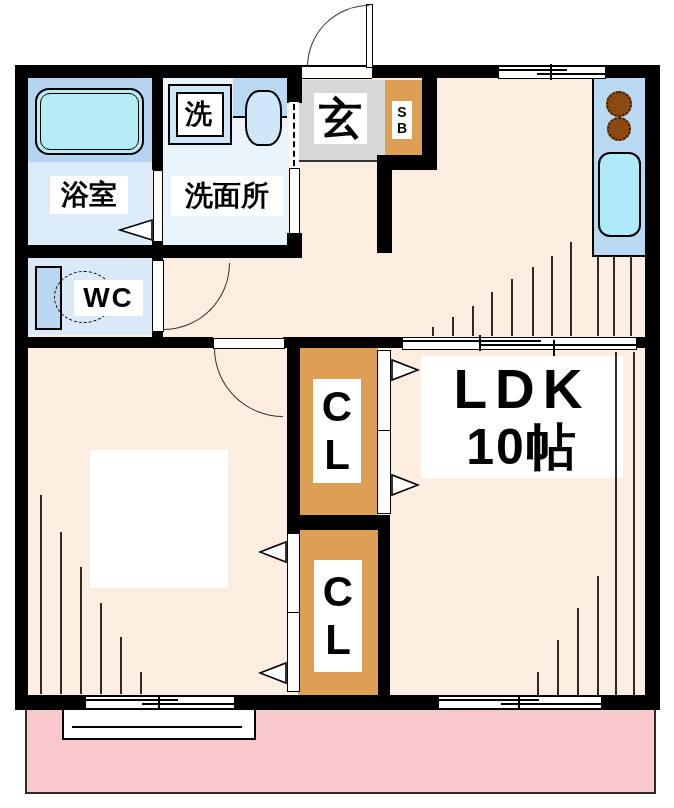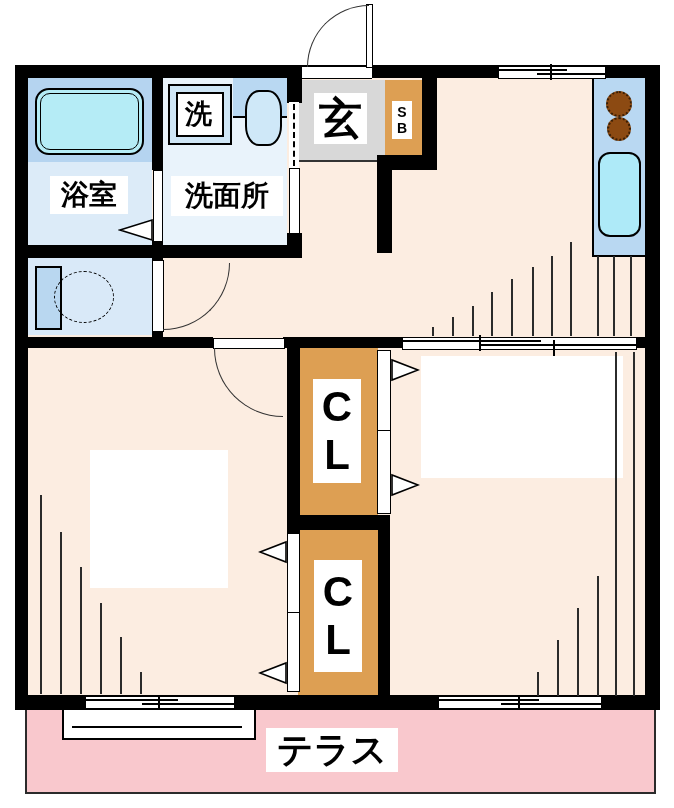--- a/index.html
+++ b/index.html
@@ -147,49 +147,51 @@
     </div>
 
   <div class="lbl" style="left:50px;top:176px;width:78px;height:38px;font-size:28px;">
     <span>浴室</span>
     </div>
 
   <div class="lbl" style="left:180px;top:97px;width:37px;height:36px;font-size:27px;">
     <span>洗</span>
     </div>
 
+  <div class="lbl" style="left:74px;top:280px;width:69px;height:36px;font-size:28px;letter-spacing:2px;">
+    <span>WC</span>
+    </div>
 
   <div class="lbl" style="left:314px;top:93px;width:53px;height:51px;font-size:43px;">
     <span>玄</span>
     </div>
 
   <div class="lbl" style="left:392px;top:101px;width:20px;height:38px;font-size:14px;line-height:1.15;">
     <span>S</span>
       <span>B</span>
     </div>
 
   <div class="lbl" style="left:90px;top:450px;width:138px;height:138px;font-size:47px;line-height:1.2;">
     </div>
 
   <div class="lbl" style="left:421px;top:356px;width:202px;height:122px;font-size:55px;line-height:1.08;letter-spacing:8px;">
+    <span>LDK</span>
+      <span style="font-size:50px;letter-spacing:2px;">10帖</span>
     </div>
 
   <div class="lbl" style="left:313px;top:379px;width:48px;height:104px;font-size:42px;line-height:1.15;">
     <span>C</span>
       <span>L</span>
     </div>
 
   <div class="lbl" style="left:314px;top:560px;width:48px;height:112px;font-size:42px;line-height:1.15;">
     <span>C</span>
       <span>L</span>
     </div>
 
-  <div class="lbl" style="left:266px;top:728px;width:132px;height:44px;font-size:36px;">
-    <span>テラス</span>
-    </div>
 
 <div class="hatch" style="left: 432px; top: 327px; height: 9px;"></div>
     <div class="hatch" style="left: 452px; top: 317px; height: 19px;"></div>
     <div class="hatch" style="left: 472px; top: 306px; height: 30px;"></div>
     <div class="hatch" style="left: 491px; top: 292px; height: 44px;"></div>
     <div class="hatch" style="left: 511px; top: 279px; height: 57px;"></div>
     <div class="hatch" style="left: 532px; top: 267px; height: 69px;"></div>
     <div class="hatch" style="left: 551px; top: 256px; height: 80px;"></div>
     <div class="hatch" style="left: 570px; top: 242px; height: 94px;"></div>
     <div class="hatch" style="left: 597px; top: 256px; height: 80px;"></div>

